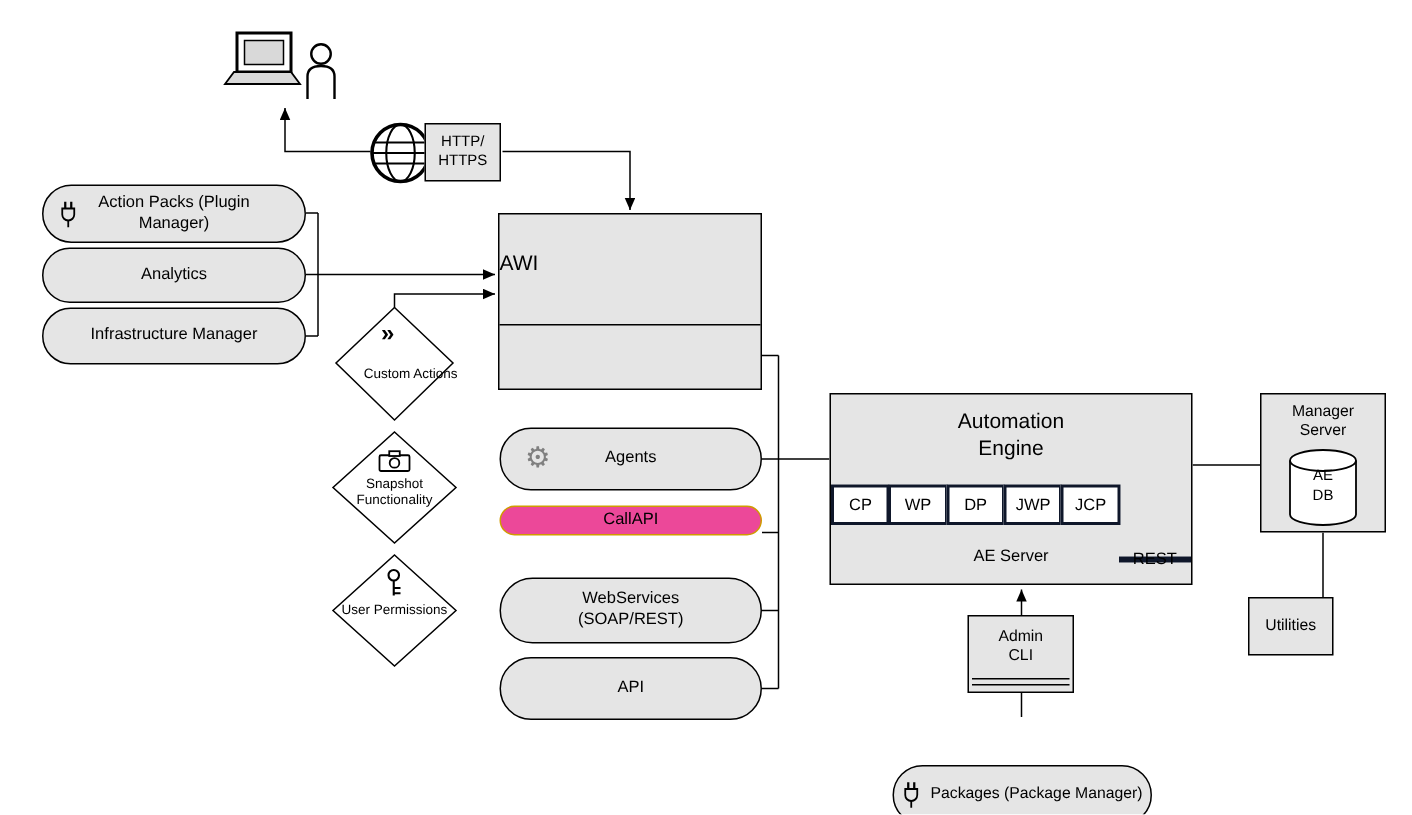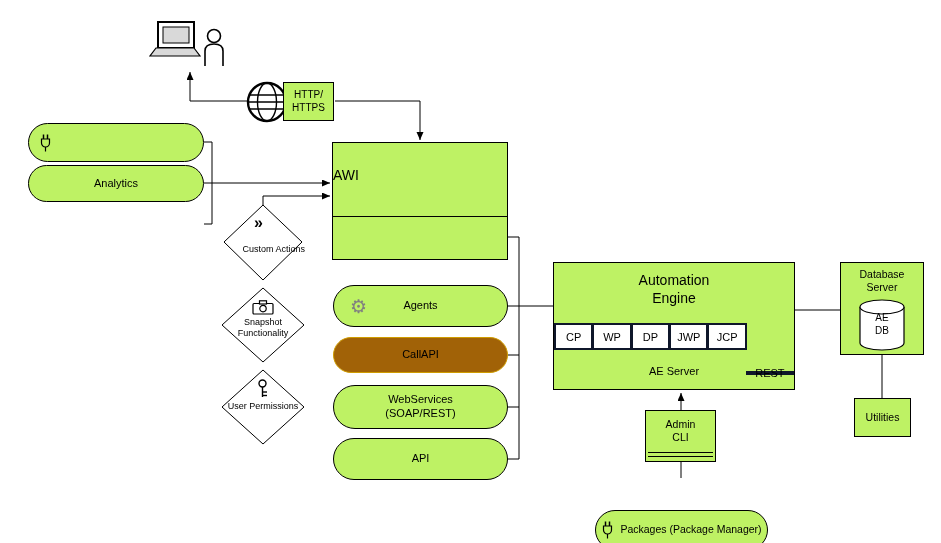--- a/index.html
+++ b/index.html
@@ -6,21 +6,21 @@
   html,body { background:#ffffff; }
   #canvas {
     position:relative; width:941px; height:543px;
     font-family:"Liberation Sans", sans-serif; color:#000; background:#fff;
     overflow:hidden;
   }
   svg.layer { position:absolute; left:0; top:0; }
   .ln { fill:none; stroke:#000; stroke-width:1; }
   .shape { fill:#fff; stroke:#000; stroke-width:1; }
   .node {
-    position:absolute; border:1px solid #000; background:#bef264;
+    position:absolute; border:1px solid #000; background:#e5e5e5;
   }
   .flexc { display:flex; align-items:center; justify-content:center; text-align:center; }
   .stadium { border-radius:60px; }
   .lbl { white-space:pre-line; line-height:1.25; }
   .fs9  { font-size:9px; }
   .fs10 { font-size:10px; }
   .fs105{ font-size:10.5px; }
   .fs11 { font-size:11px; }
   .fs14 { font-size:14px; }
   .abs { position:absolute; }
@@ -38,40 +38,40 @@
   #action-packs { left:28px;  top:123px; width:176px; height:39px; }
   #analytics    { left:28px;  top:165px; width:176px; height:37px; }
   #infra        { left:28px;  top:205px; width:176px; height:38px; }
 
   #awi { left:332px; top:142px; width:176px; height:118px; }
   #awi .title { position:absolute; top:24px; left:0; width:100%; text-align:left; }
   #awi .divider { position:absolute; top:73px; left:0; width:100%; border-top:1px solid #000; }
   #awi .server { position:absolute; top:80px; left:0; width:100%; text-align:center; }
 
   #agents      { left:333px; top:285px; width:175px; height:42px; }
-  #callapi     { left:333px; top:337px; width:175px; height:36px; background:#a16207; border-color:#cf9c00; }
+  #callapi     { left:333px; top:337px; width:175px; height:20px; background:#ec4899; border-color:#cf9c00; }
   #webservices { left:333px; top:385px; width:175px; height:44px; }
   #api         { left:333px; top:438px; width:175px; height:42px; }
 
   #ae { left:553px; top:262px; width:242px; height:128px; }
   #ae .title { position:absolute; top:9px; left:0; width:100%; text-align:center; }
   #ae .procrow { position:absolute; top:60px; left:0; width:100%; height:27px; display:flex; }
   #ae .proc { flex:1; border:2px solid #0f172a; margin-left:-1px; background:#fff;
               display:flex; align-items:center; justify-content:center; font-size:11px; }
   #ae .proc:first-child { margin-left:0; }
   #ae .proc.wide { flex:1.25;margin-top:48px; }
   #ae .aeserver { position:absolute; top:87px; left:0; width:100%; height:41px;
                   display:flex; align-items:center; justify-content:center; }
 
   #dbsrv { left:840px; top:262px; width:84px; height:93px; }
   #dbsrv .title { position:absolute; top:5px; left:0; width:100%; text-align:center; }
   #dbsrv .cyl { position:absolute; left:17px; top:35px; }
   #dbsrv .dblbl { position:absolute; left:17px; top:49px; width:48px; text-align:center; }
 
-  #utilities { left:854px; top:398px; width:57px; height:39px; }
+  #utilities { left:832px; top:398px; width:57px; height:39px; }
 
   #cli { left:645px; top:410px; width:71px; height:52px; }
   #cli .clilbl { position:absolute; top:7px; left:0; width:100%; text-align:center; }
   #cli .console-lines { position:absolute; bottom:4px; left:2px; right:2px; height:5px;
                         border-top:1px solid #000; border-bottom:1px solid #000; }
 
   #packages { left:595px; top:478px; width:173px; height:40px; border-radius:20px;margin-top:32px; }
   #packages .plug { margin-right:6px; flex:0 0 auto; }
 
   
@@ -149,26 +149,31 @@
 HTTPS</span>
   </div>
 
   <div class="node stadium flexc" id="action-packs">
     <svg class="icon-left" width="13" height="18" viewBox="0 0 13 18">
       <line x1="4.5" y1="0.5" x2="4.5" y2="5" stroke="#000" stroke-width="1.5"></line>
       <line x1="8.5" y1="0.5" x2="8.5" y2="5" stroke="#000" stroke-width="1.5"></line>
       <path d="M2.5 5 h8 v4 a4 4 0 0 1 -8 0 z" fill="none" stroke="#000" stroke-width="1.2"></path>
       <line x1="6.5" y1="13" x2="6.5" y2="17.5" stroke="#000" stroke-width="1.2"></line>
     </svg>
+    <span class="lbl fs11">Action Packs (Plugin
+Manager)</span>
   </div>
 
   <div class="node stadium flexc" id="analytics">
     <span class="lbl fs11">Analytics</span>
   </div>
 
+  <div class="node stadium flexc" id="infra">
+    <span class="lbl fs11">Infrastructure Manager</span>
+  </div>
 
   <div class="abs chev" id="d1-icon">»</div>
   <div class="d-label fs9" id="d1-lbl">Custom Actions</div>
 
   <svg class="layer" id="d2-icon" width="22" height="15">
     <rect x="1" y="3.5" width="20" height="10.5" rx="1" fill="#fff" stroke="#000" stroke-width="1.2"></rect>
     <rect x="7.5" y="0.8" width="7" height="3.2" fill="#fff" stroke="#000" stroke-width="1.2"></rect>
     <circle cx="11" cy="8.6" r="3.2" fill="none" stroke="#000" stroke-width="1.2"></circle>
   </svg>
   <div class="d-label fs9" id="d2-lbl">Snapshot
@@ -213,21 +218,21 @@
       <div class="proc">WP</div>
       <div class="proc">DP</div>
       <div class="proc">JWP</div>
       <div class="proc">JCP</div>
       <div class="proc wide">REST</div>
     </div>
     <div class="aeserver fs11">AE Server</div>
   </div>
 
   <div class="node" id="dbsrv">
-    <div class="title lbl fs105">Database
+    <div class="title lbl fs105">Manager
 Server</div>
     <svg class="cyl" width="48" height="54">
       <path d="M2 9 v36 a22 7 0 0 0 44 0 v-36" fill="#fff" stroke="#000" stroke-width="1.2"></path>
       <ellipse cx="24" cy="9" rx="22" ry="7" fill="#fff" stroke="#000" stroke-width="1.2"></ellipse>
     </svg>
     <div class="dblbl lbl fs10">AE
 DB</div>
   </div>
 
   <div class="node flexc" id="utilities">

